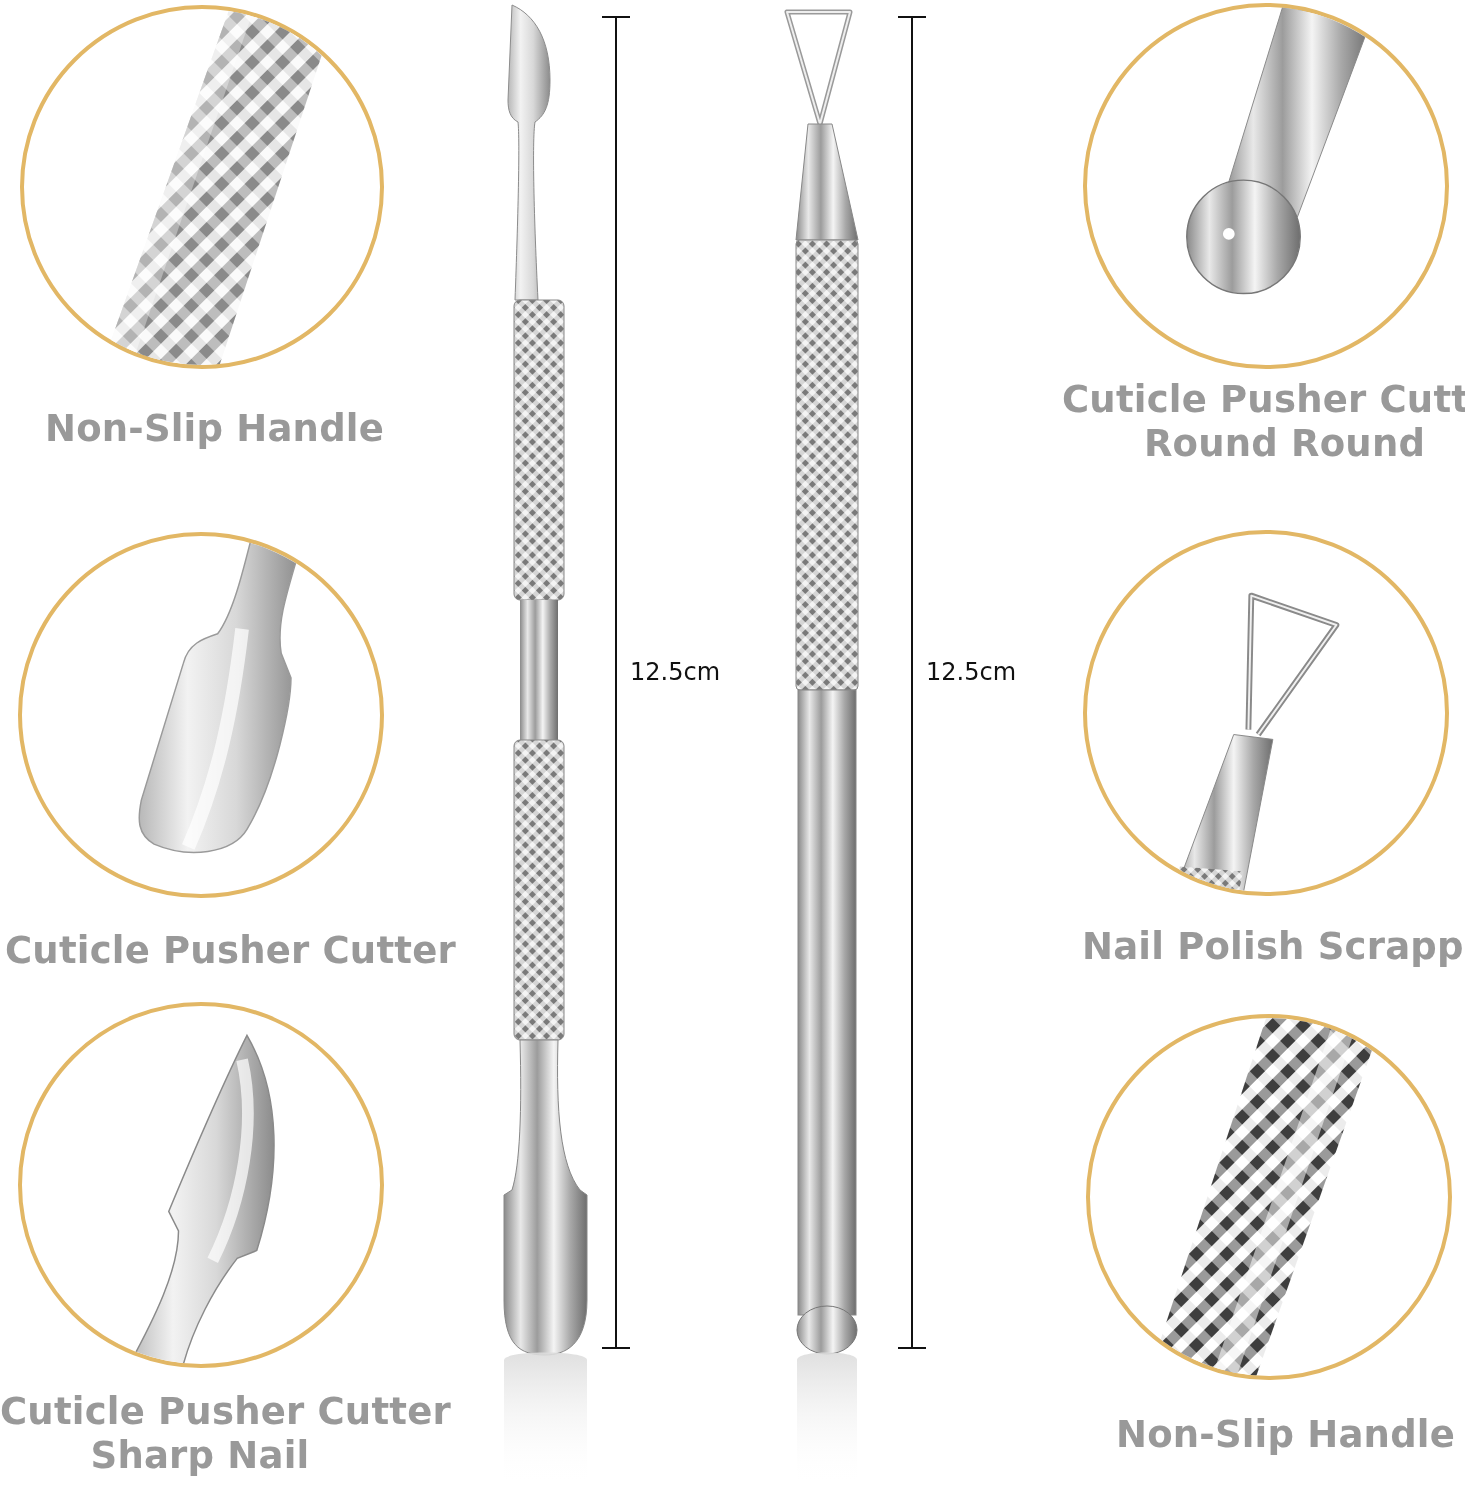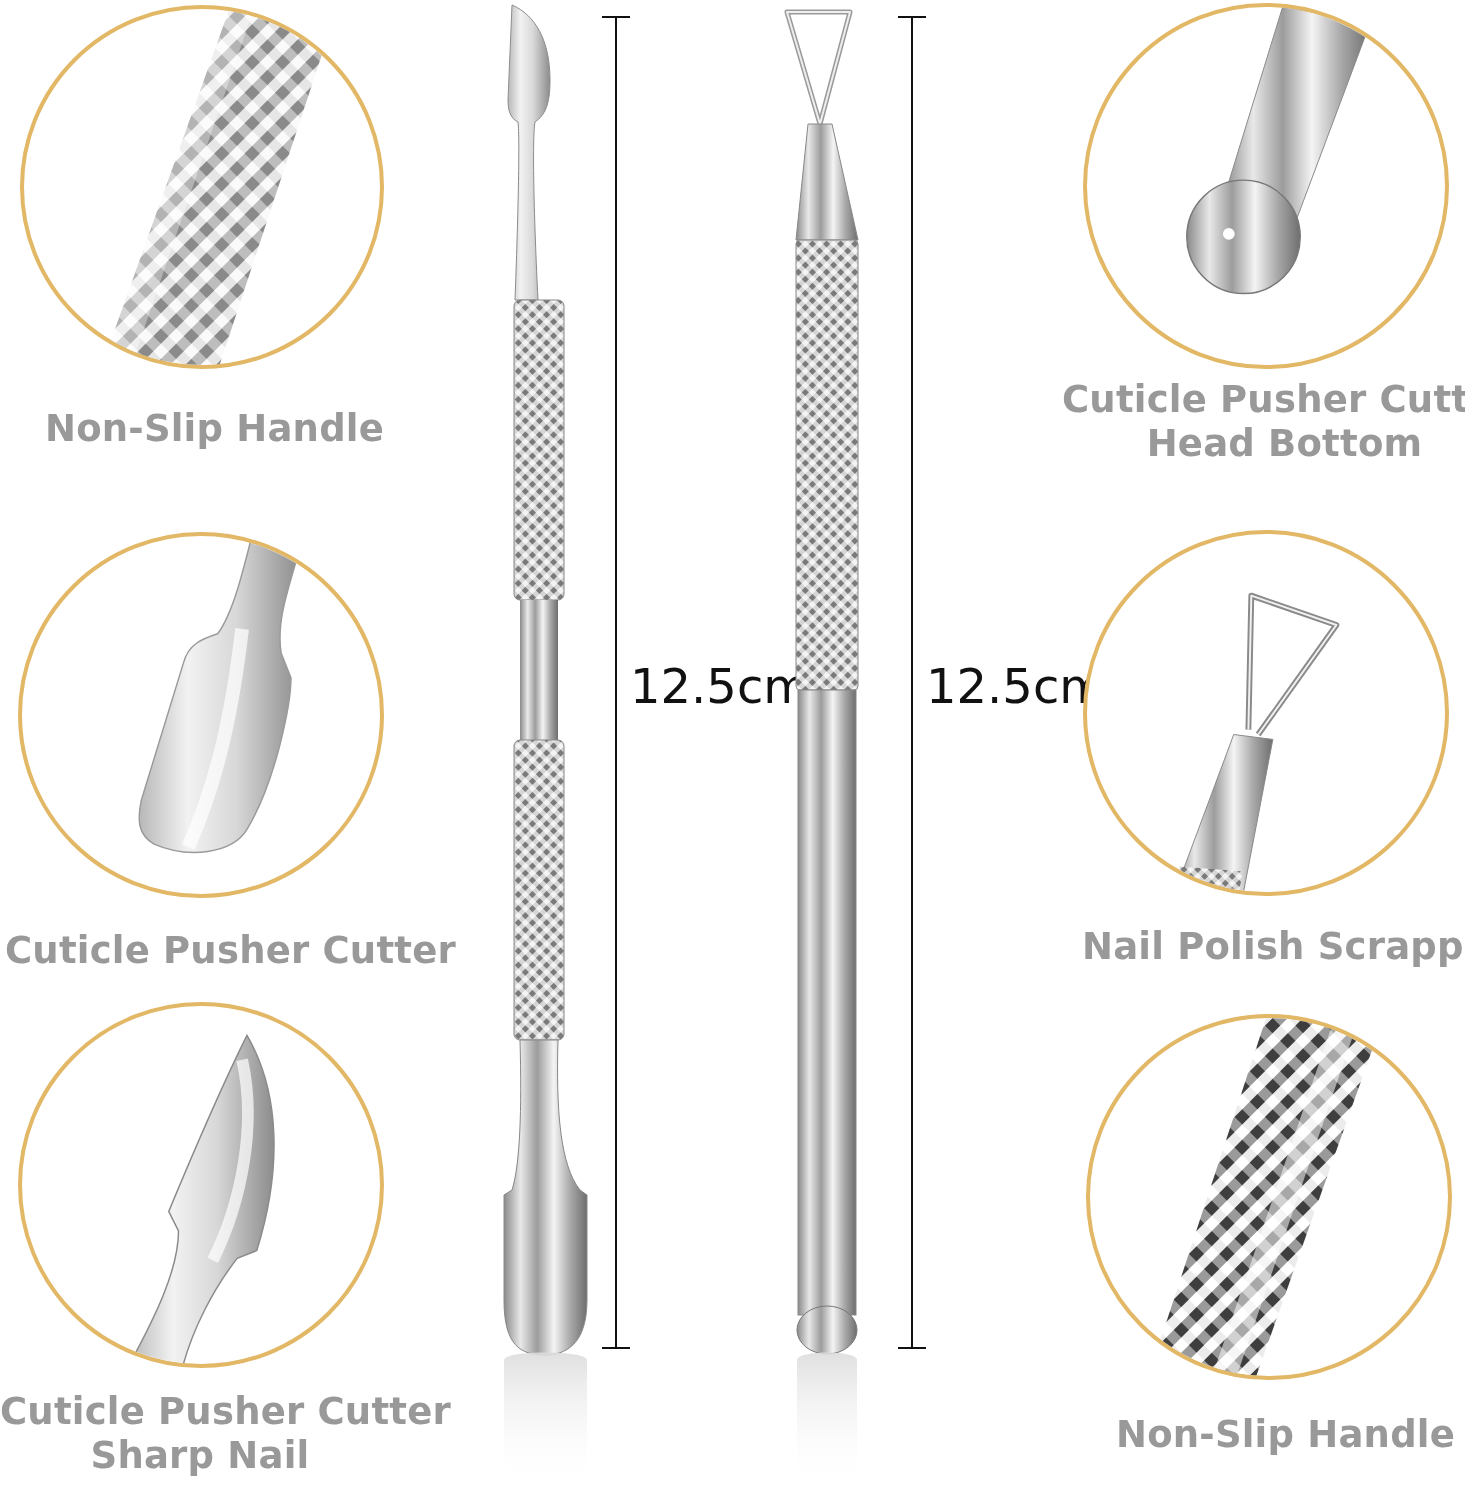--- a/index.html
+++ b/index.html
@@ -3,21 +3,21 @@
 <meta charset="utf-8">
 <style>
   html, body { margin: 0; padding: 0; background: #ffffff; }
   body { width: 1465px; height: 1486px; position: relative; overflow: hidden;
          font-family: "DejaVu Sans", "Liberation Sans", sans-serif; }
   .circle { position: absolute; width: 360px; height: 360px; border-radius: 50%;
             border: 4px solid #e2b765; box-sizing: border-box; background: #fff; overflow: hidden; }
   .circle svg { position: absolute; left: 0; top: 0; width: 100%; height: 100%; }
   .label { position: absolute; color: #999999; font-weight: bold; font-size: 37px;
            line-height: 44px; text-align: center; white-space: nowrap; letter-spacing: 0.2px; }
-  .dim { position: absolute; color: #111; font-size: 48px; font-family: "DejaVu Sans", sans-serif; }
+  .dim { position: absolute; color: #111; font-size: 24px; font-family: "DejaVu Sans", sans-serif; }
   .ruler-v { position: absolute; width: 2px; background: #111; }
   .ruler-h { position: absolute; height: 2px; background: #111; width: 28px; }
   .tool { position: absolute; }
 </style>
 </head>
 <body>
 
 <svg width="0" height="0" style="position:absolute">
   <defs>
     <linearGradient id="steel" x1="0" x2="1" y1="0" y2="0">
@@ -127,21 +127,21 @@
 
 <div class="circle" style="left:1083px;top:3px;width:366px;height:366px;">
   <svg viewBox="0 0 366 366">
     <path d="M200,0 L290,15 L215,215 L140,195 Z" fill="url(#steel)" stroke="#888" stroke-width="1"></path>
     <circle cx="160" cy="235" r="58" fill="url(#steel)" stroke="#777" stroke-width="1.5"></circle>
     <circle cx="145" cy="232" r="6" fill="#ffffff"></circle>
   </svg>
 </div>
 <div class="label" style="left:1062px;top:378px;width:400px;">
   <div>Cuticle Pusher Cutter</div>
-  <div style="padding-left:45px;">Head Bottom</div>
+  <div style="padding-left:45px;">Round Round</div>
 </div>
 
 <div class="circle" style="left:1083px;top:530px;width:366px;height:366px;">
   <svg viewBox="0 0 366 366">
     <path d="M165,200 L168,63 L255,93 L175,205" fill="none" stroke="#8a8a8a" stroke-width="6" stroke-linejoin="round"></path>
     <path d="M165,200 L168,63 L255,93 L175,205" fill="none" stroke="#f0f0f0" stroke-width="2" stroke-linejoin="round"></path>
     <path d="M150,205 L190,210 L160,366 L90,366 Z" fill="url(#steel)" stroke="#888" stroke-width="1"></path>
     <path d="M95,340 L160,345 L155,366 L90,366 Z" fill="url(#knurl)"></path>
   </svg>
 </div>

